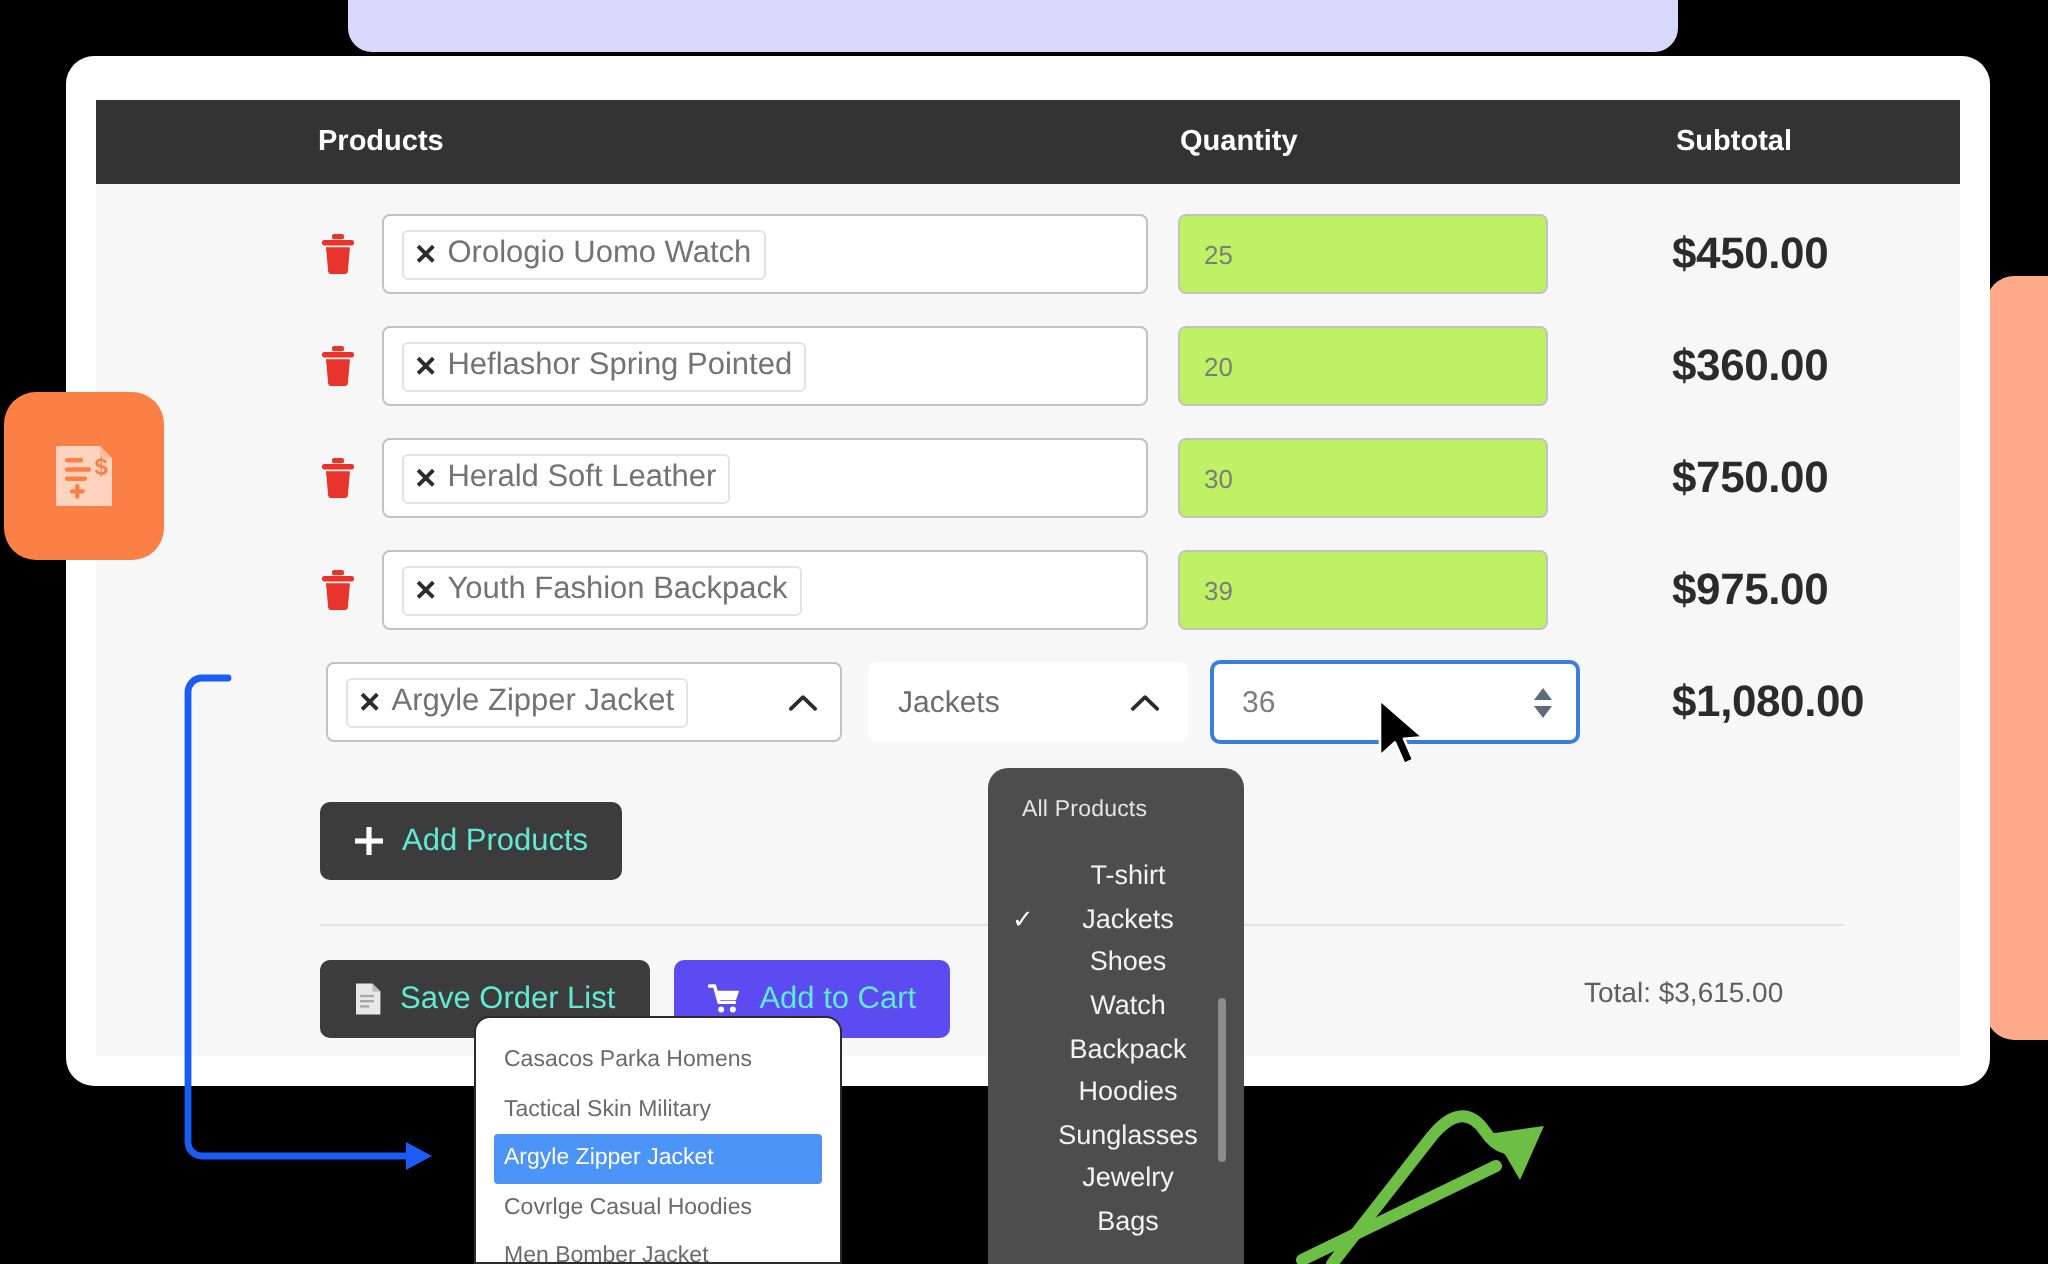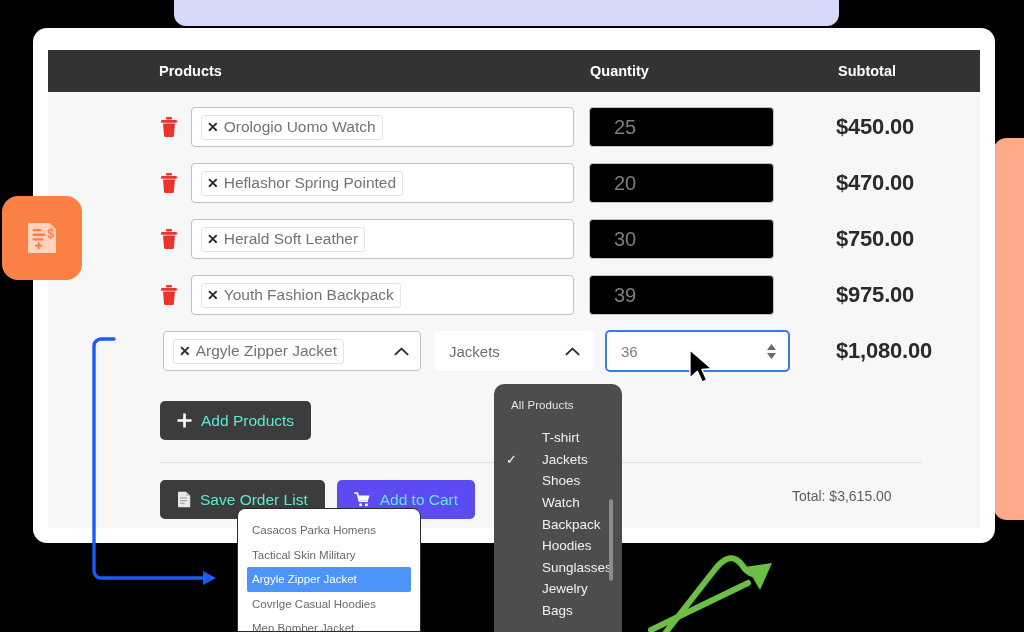--- a/index.html
+++ b/index.html
@@ -121,27 +121,27 @@
     color: #2b2b2b;
     font-size: 14px;
     font-weight: bold;
     cursor: pointer;
     line-height: 1;
   }
   .qty-field {
     position: absolute;
     left: 541px;
     width: 185px; height: 40px;
-    background: #000000;
+    background: #bef264;
     border: 1px solid #c2c2c2;
     border-radius: 4px;
     display: flex;
     align-items: center;
-    padding-left: 24px;
-    font-size: 20px;
+    padding-left: 12px;
+    font-size: 13px;
     color: #7d7d7d;
   }
   .subtotal {
     position: absolute;
     left: 788px;
     font-size: 22px;
     font-weight: bold;
     color: #2b2b2b;
     letter-spacing: -0.2px;
   }
@@ -243,24 +243,25 @@
     font-size: 11.5px;
     padding: 3px 0 0 17px;
     letter-spacing: 0.1px;
   }
   .cat-list { margin-top: 16px; }
   .cat-item {
     position: relative;
     height: 21.6px;
     color: #f2f2f2;
     font-size: 13.5px;
-    padding-left: 48px;
+    padding-left: 12px;
     display: flex;
     align-items: center;
     cursor: pointer;
+    justify-content: center;
   }
   .cat-check {
     position: absolute;
     left: 12px;
     font-size: 13px;
     color: #ffffff;
   }
   .cat-scrollbar {
     position: absolute;
     right: 9px; top: 115px;
@@ -363,21 +364,21 @@
             <rect x="1" y="3" width="16" height="2.8" rx="1.2" fill="#e8342a"></rect>
             <path d="M3 6.6 h12 l-1.1 12.3 a1.4 1.4 0 0 1 -1.4 1.1 h-7 a1.4 1.4 0 0 1 -1.4 -1.1 Z" fill="#e8342a"></path>
           </svg>
           <div class="prod-field">
             <span class="tag">
               <span class="tag-x">✕</span>
               <span>Heflashor Spring Pointed</span>
             </span>
           </div>
           <div class="qty-field">20</div>
-          <div class="subtotal">$470.00</div>
+          <div class="subtotal">$360.00</div>
         </div>
 
         <div class="row">
           <svg class="trash" viewBox="0 0 18 20">
             <rect x="6" y="0" width="6" height="2.6" rx="1" fill="#e8342a"></rect>
             <rect x="1" y="3" width="16" height="2.8" rx="1.2" fill="#e8342a"></rect>
             <path d="M3 6.6 h12 l-1.1 12.3 a1.4 1.4 0 0 1 -1.4 1.1 h-7 a1.4 1.4 0 0 1 -1.4 -1.1 Z" fill="#e8342a"></path>
           </svg>
           <div class="prod-field">
             <span class="tag">

